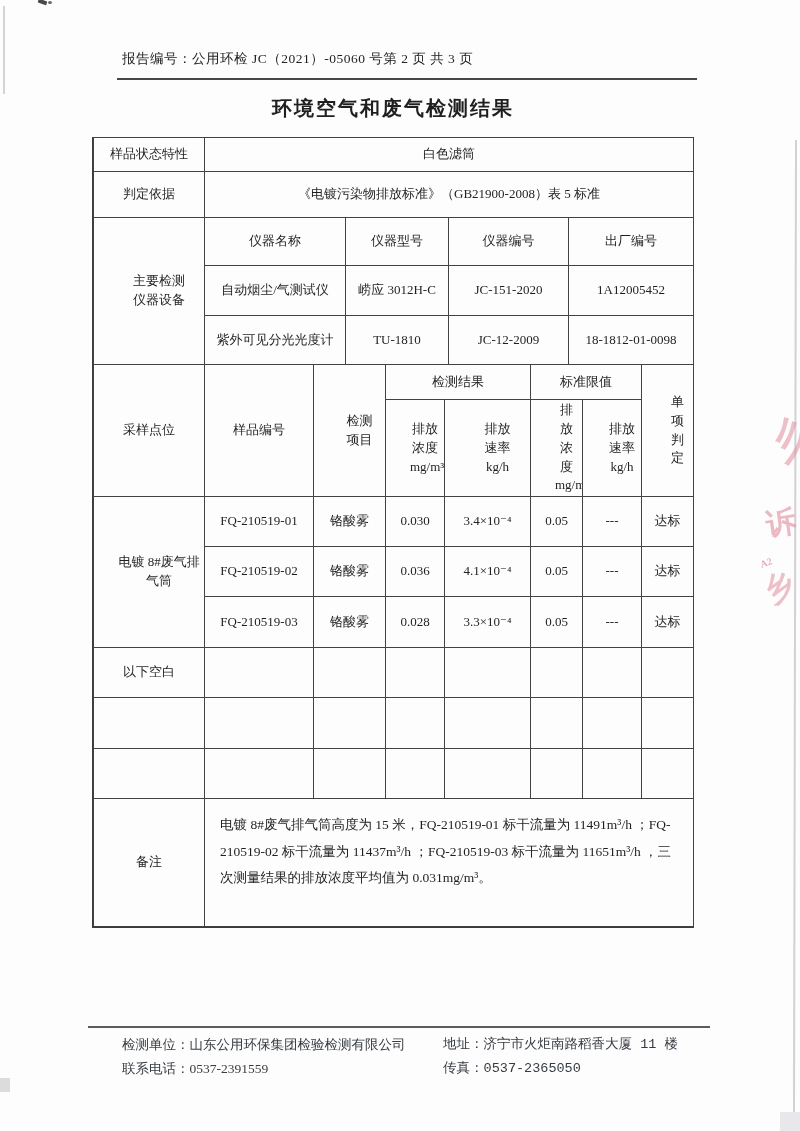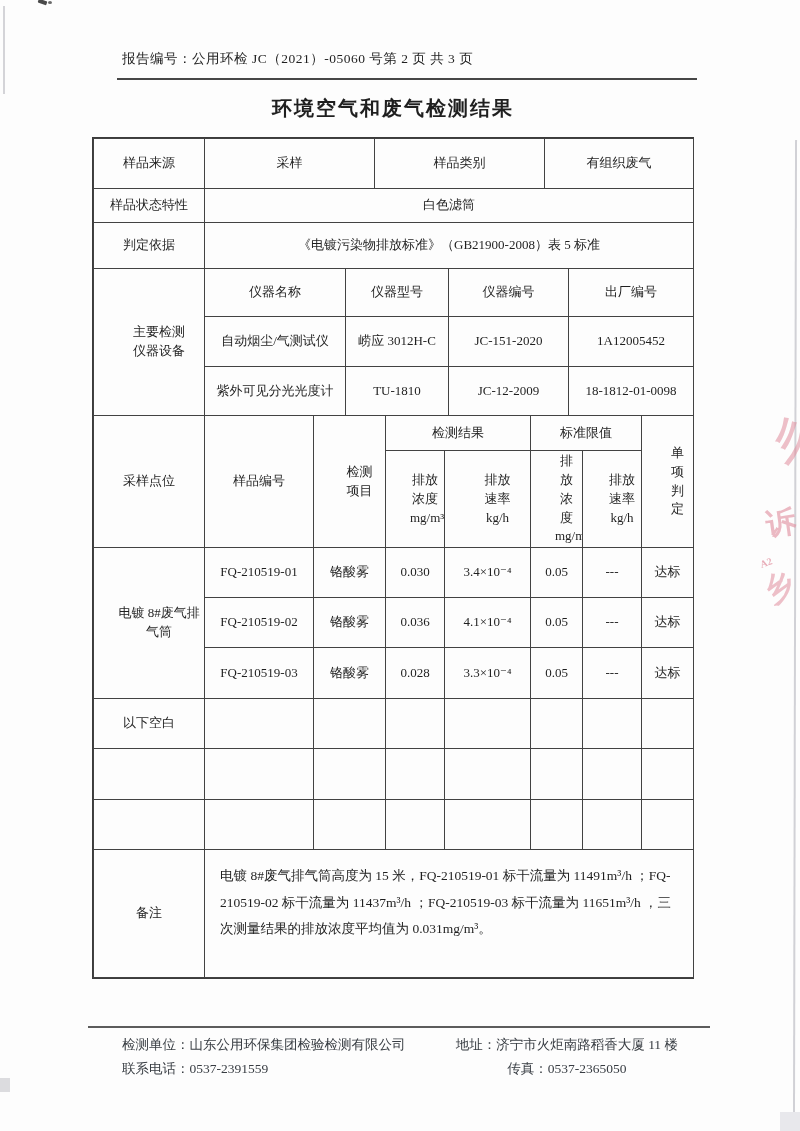--- a/index.html
+++ b/index.html
@@ -47,21 +47,21 @@
   
   .footer-rule{
     position:absolute;top:1026px;left:88px;width:622px;height:2px;
     background:#5c5c5c;
   }
   .footer{
     position:absolute;top:1033px;left:122px;width:556px;
     display:flex;justify-content:space-between;
     font-size:13.5px;line-height:1.75;color:#373c42;
   }
-  .footer .right{text-align:center;}
+  .footer .right{text-align:left;font-family:Liberation Mono, monospace;}
   
   .edge-left{
     position:absolute;left:3px;top:6px;width:2px;height:88px;
     background:#c9c9ce;opacity:.8;
   }
   .speck-1{position:absolute;left:38px;top:0;width:9px;height:4px;background:#4a4a4a;border-radius:1px;transform:rotate(20deg);}
   .speck-2{position:absolute;left:48px;top:1px;width:4px;height:3px;background:#6a6a6a;border-radius:50%;}
   .edge-right{
     position:absolute;left:794px;top:140px;width:2px;height:991px;
     background:#ccccd2;transform:rotate(.12deg);opacity:.9;
@@ -113,26 +113,20 @@
   <div class="tables">
 
     <table>
       <colgroup>
           <col style="width:111px">
           <col style="width:170px">
           <col style="width:170px">
           <col style="width:149px">
         </colgroup>
       <tbody>
-          <tr>
-        <td style="height:47px">样品来源</td>
-        <td>采样</td>
-        <td>样品类别</td>
-        <td>有组织废气</td>
-      </tr>
     </tbody>
       </table>
 
     <table>
       <colgroup>
           <col style="width:111px">
           <col style="width:489px">
         </colgroup>
       <tbody>
           <tr>

